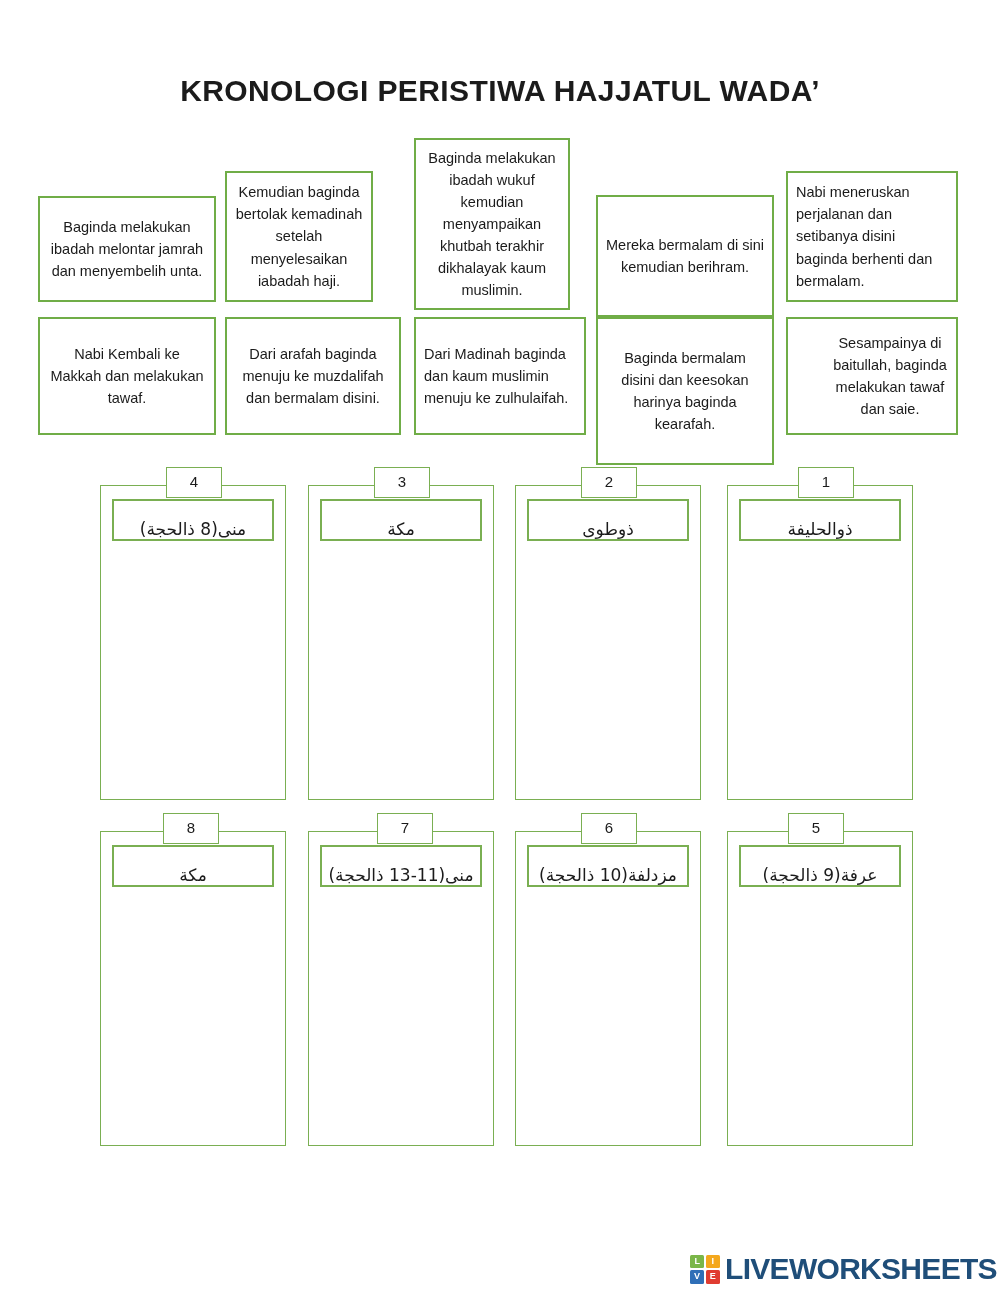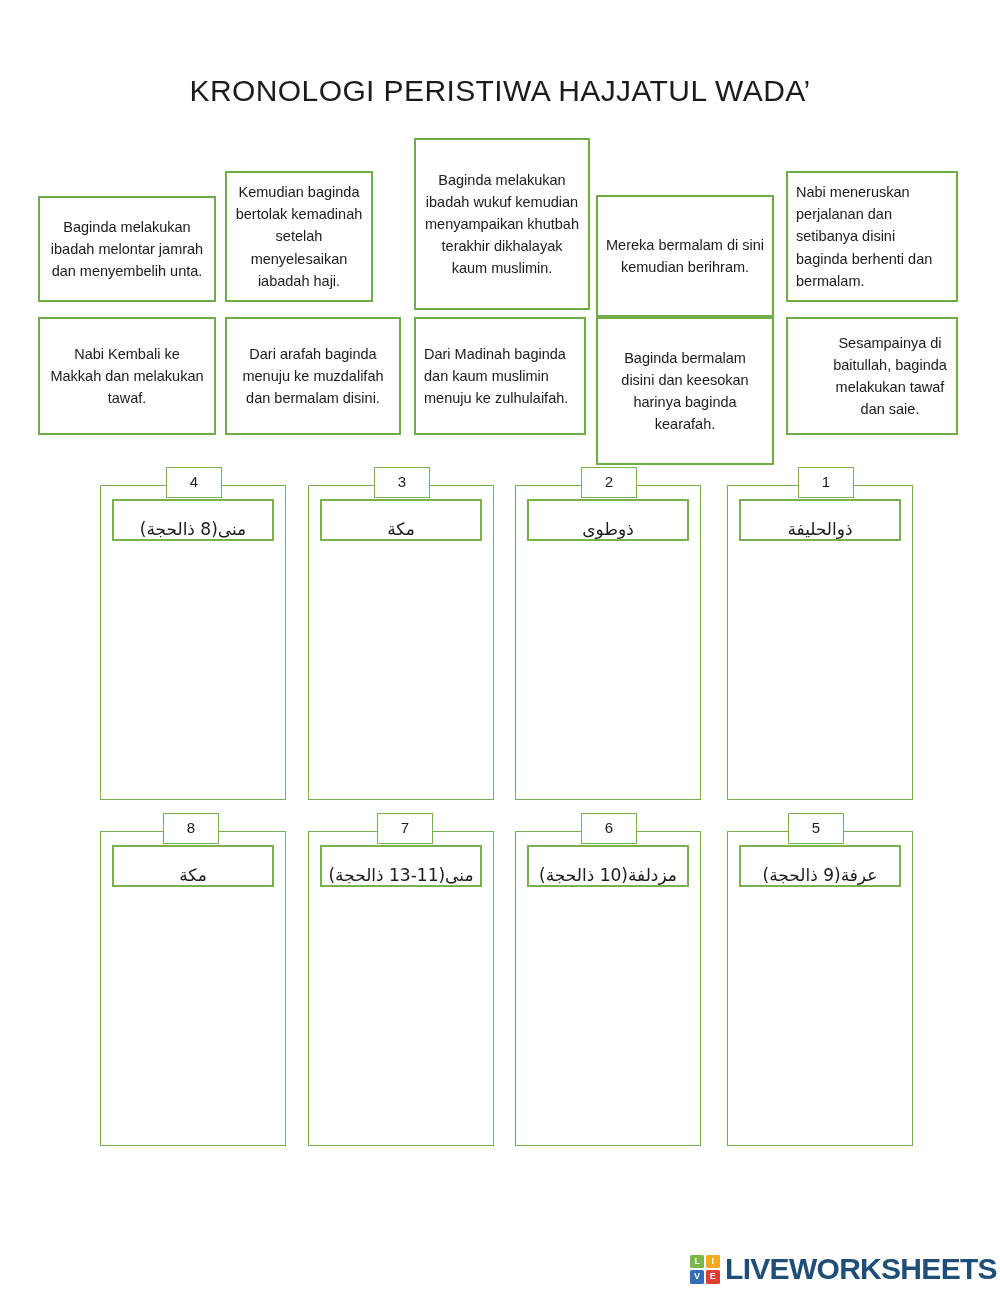--- a/index.html
+++ b/index.html
@@ -18,21 +18,21 @@
   }
 
   
   .page-title {
     position: absolute;
     top: 74px;
     left: 0;
     width: 1000px;
     text-align: center;
     font-size: 30px;
-    font-weight: 400;
+    font-weight: 700;
     letter-spacing: 0.4px;
     color: #1b1b1b;
     font-family: "Liberation Sans", sans-serif;
   }
 
   
   .card {
     position: absolute;
     border: 2px solid #70ad47;
     background: #ffffff;
@@ -132,21 +132,21 @@
 <div class="page-title">KRONOLOGI PERISTIWA HAJJATUL WADA’</div>
 
 <div class="card center" style="left:38px; top:196px; width:178px; height:106px;">
   <p>Baginda melakukan ibadah melontar jamrah dan menyembelih unta.</p>
 </div>
 
 <div class="card center" style="left:225px; top:171px; width:148px; height:131px;">
   <p>Kemudian baginda bertolak kemadinah setelah menyelesaikan iabadah haji.</p>
 </div>
 
-<div class="card center" style="left:414px; top:138px; width:176px; height:172px;">
+<div class="card center" style="left:414px; top:138px; width:156px; height:172px;">
   <p>Baginda melakukan ibadah wukuf kemudian menyampaikan khutbah terakhir dikhalayak kaum muslimin.</p>
 </div>
 
 <div class="card center" style="left:596px; top:195px; width:178px; height:122px;">
   <p>Mereka bermalam di sini kemudian berihram.</p>
 </div>
 
 <div class="card left" style="left:786px; top:171px; width:172px; height:131px;">
   <p>Nabi meneruskan perjalanan dan setibanya disini baginda berhenti dan bermalam.</p>
 </div>

